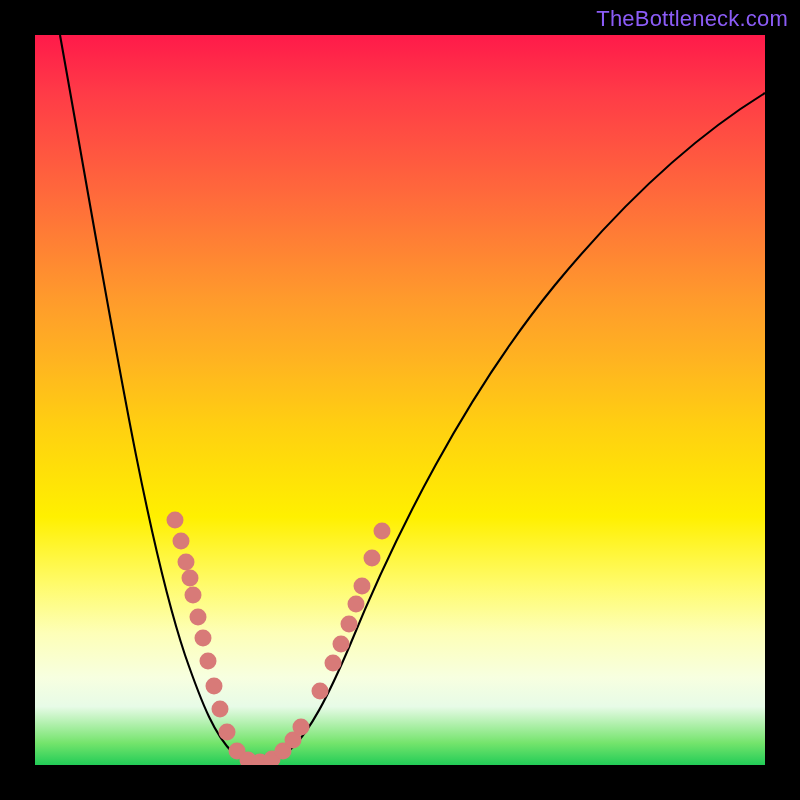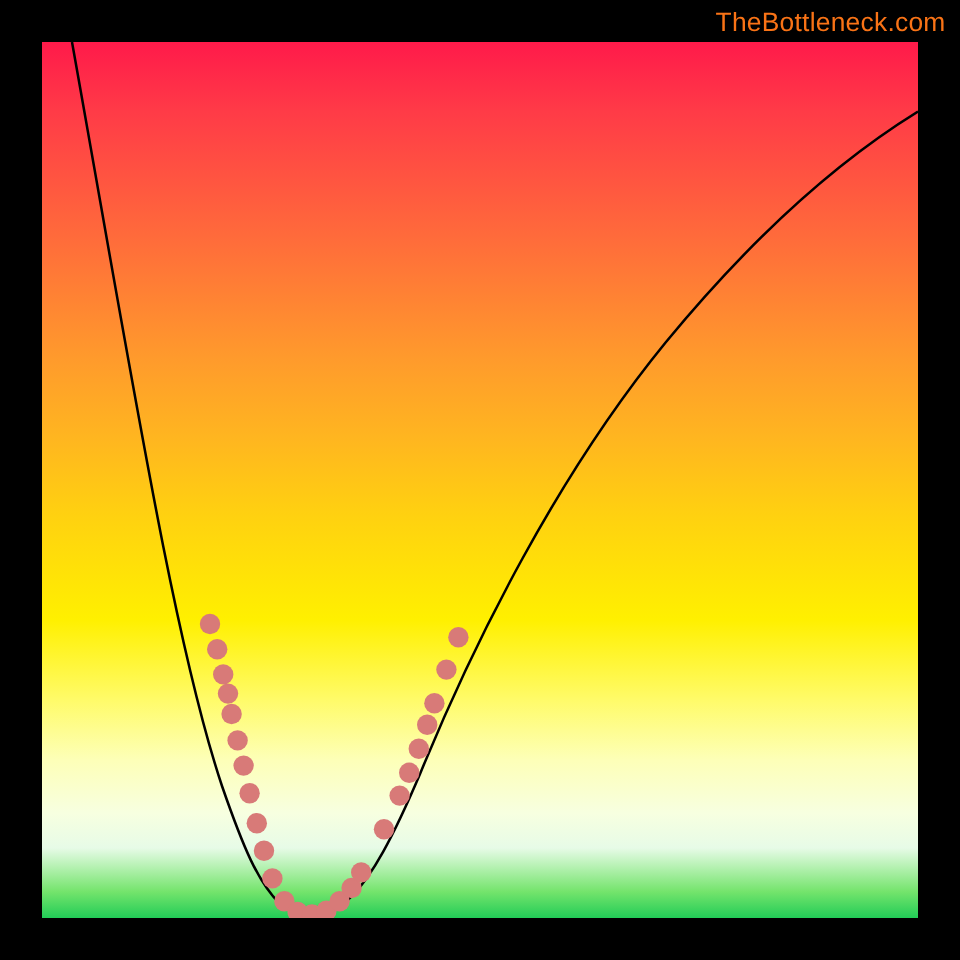--- a/index.html
+++ b/index.html
@@ -14,21 +14,21 @@
   .stage {
     position: relative;
     width: 800px;
     height: 800px;
     background: #000;
   }
   .watermark {
     position: absolute;
     top: 6px;
     right: 12px;
-    color: #f97316;
+    color: #8b5cf6;
     font-size: 22px;
     font-weight: 500;
     letter-spacing: 0.2px;
     z-index: 20;
   }
   .plot {
     position: absolute;
     left: 35px;
     top: 35px;
     width: 730px;

